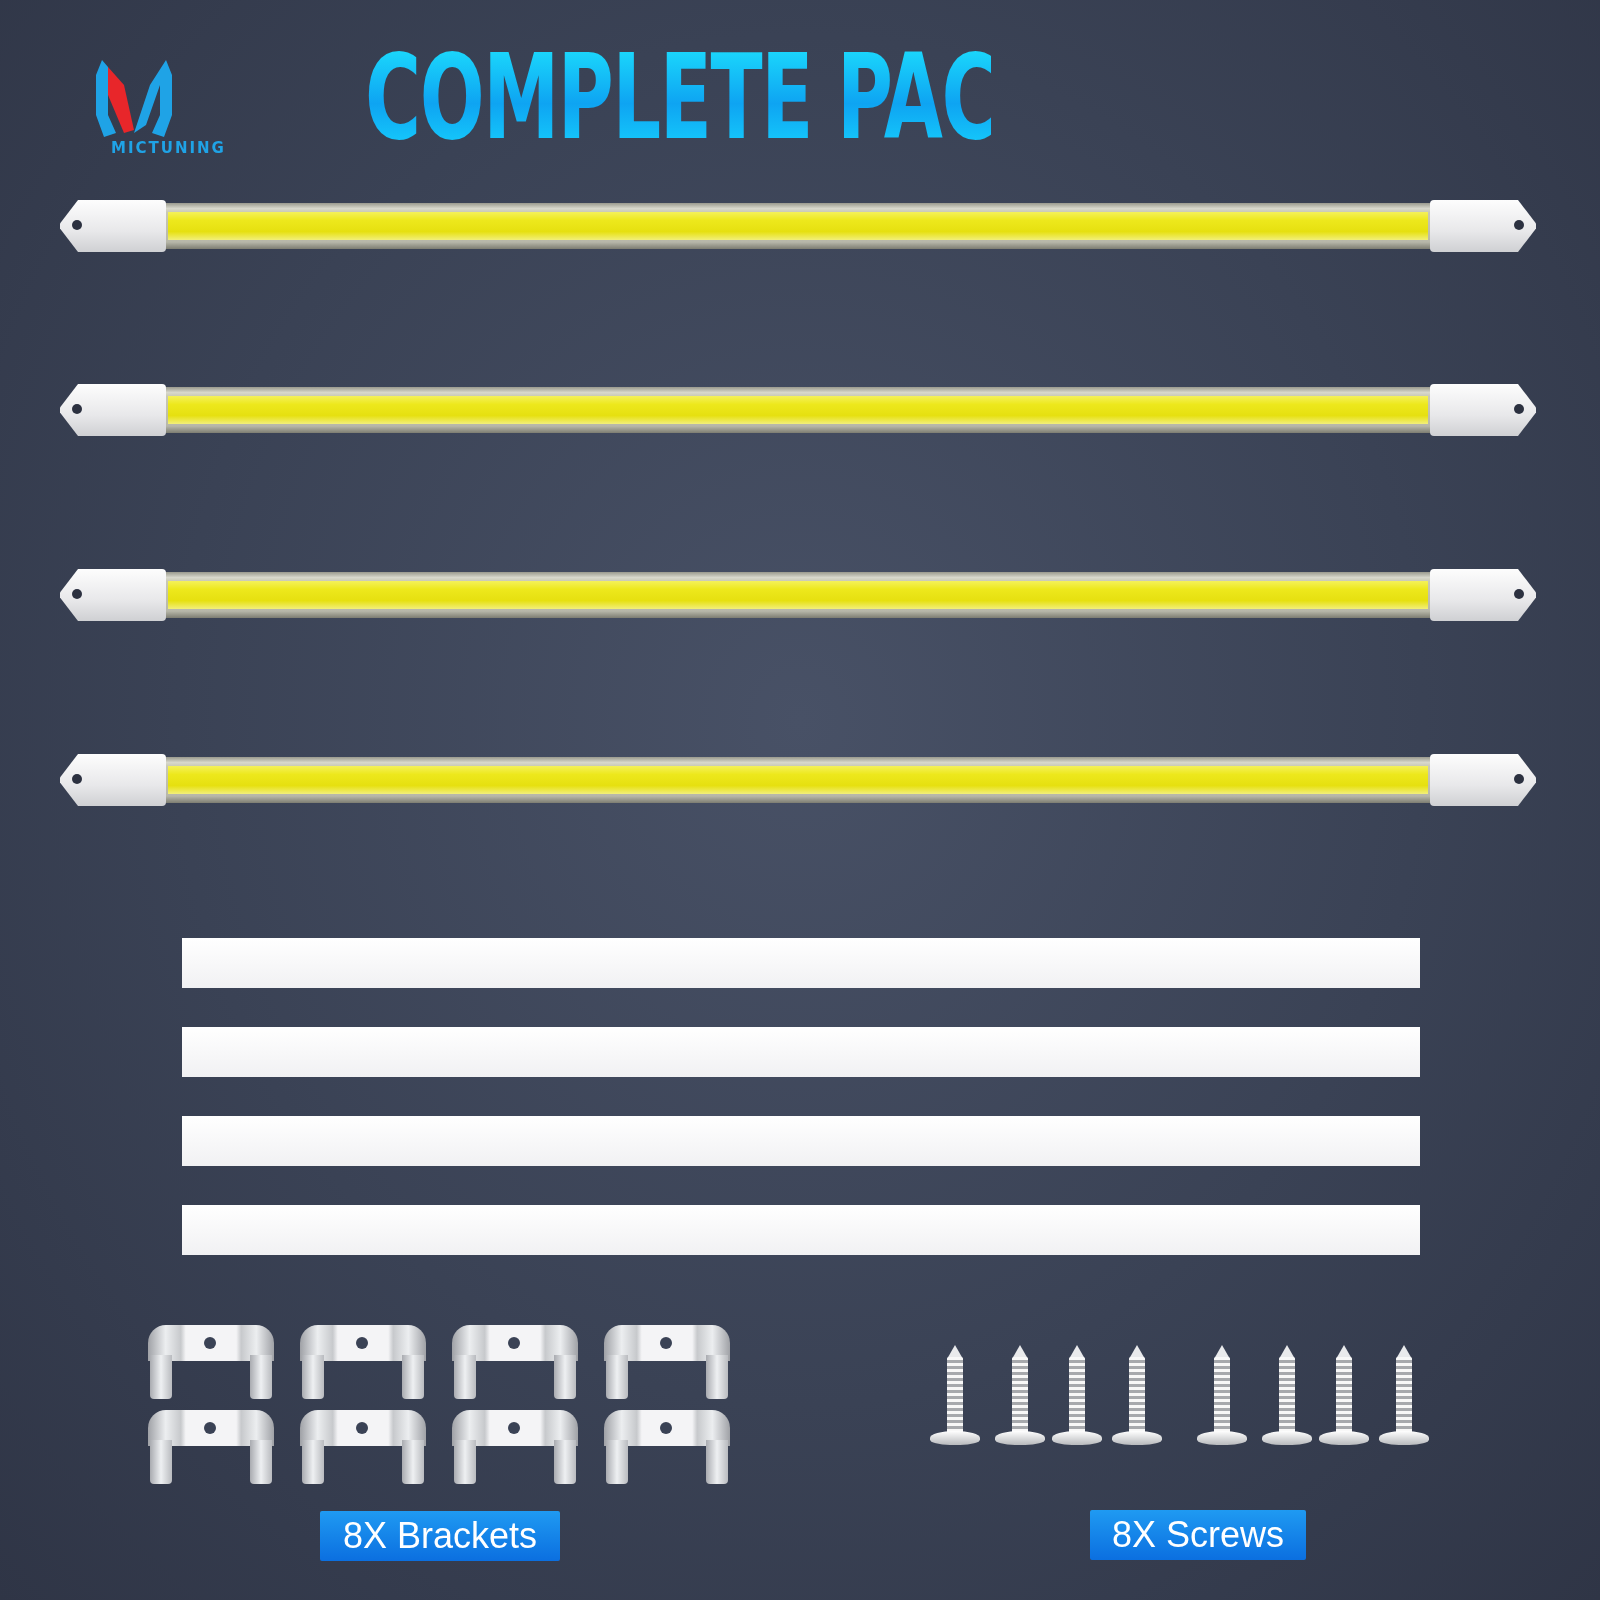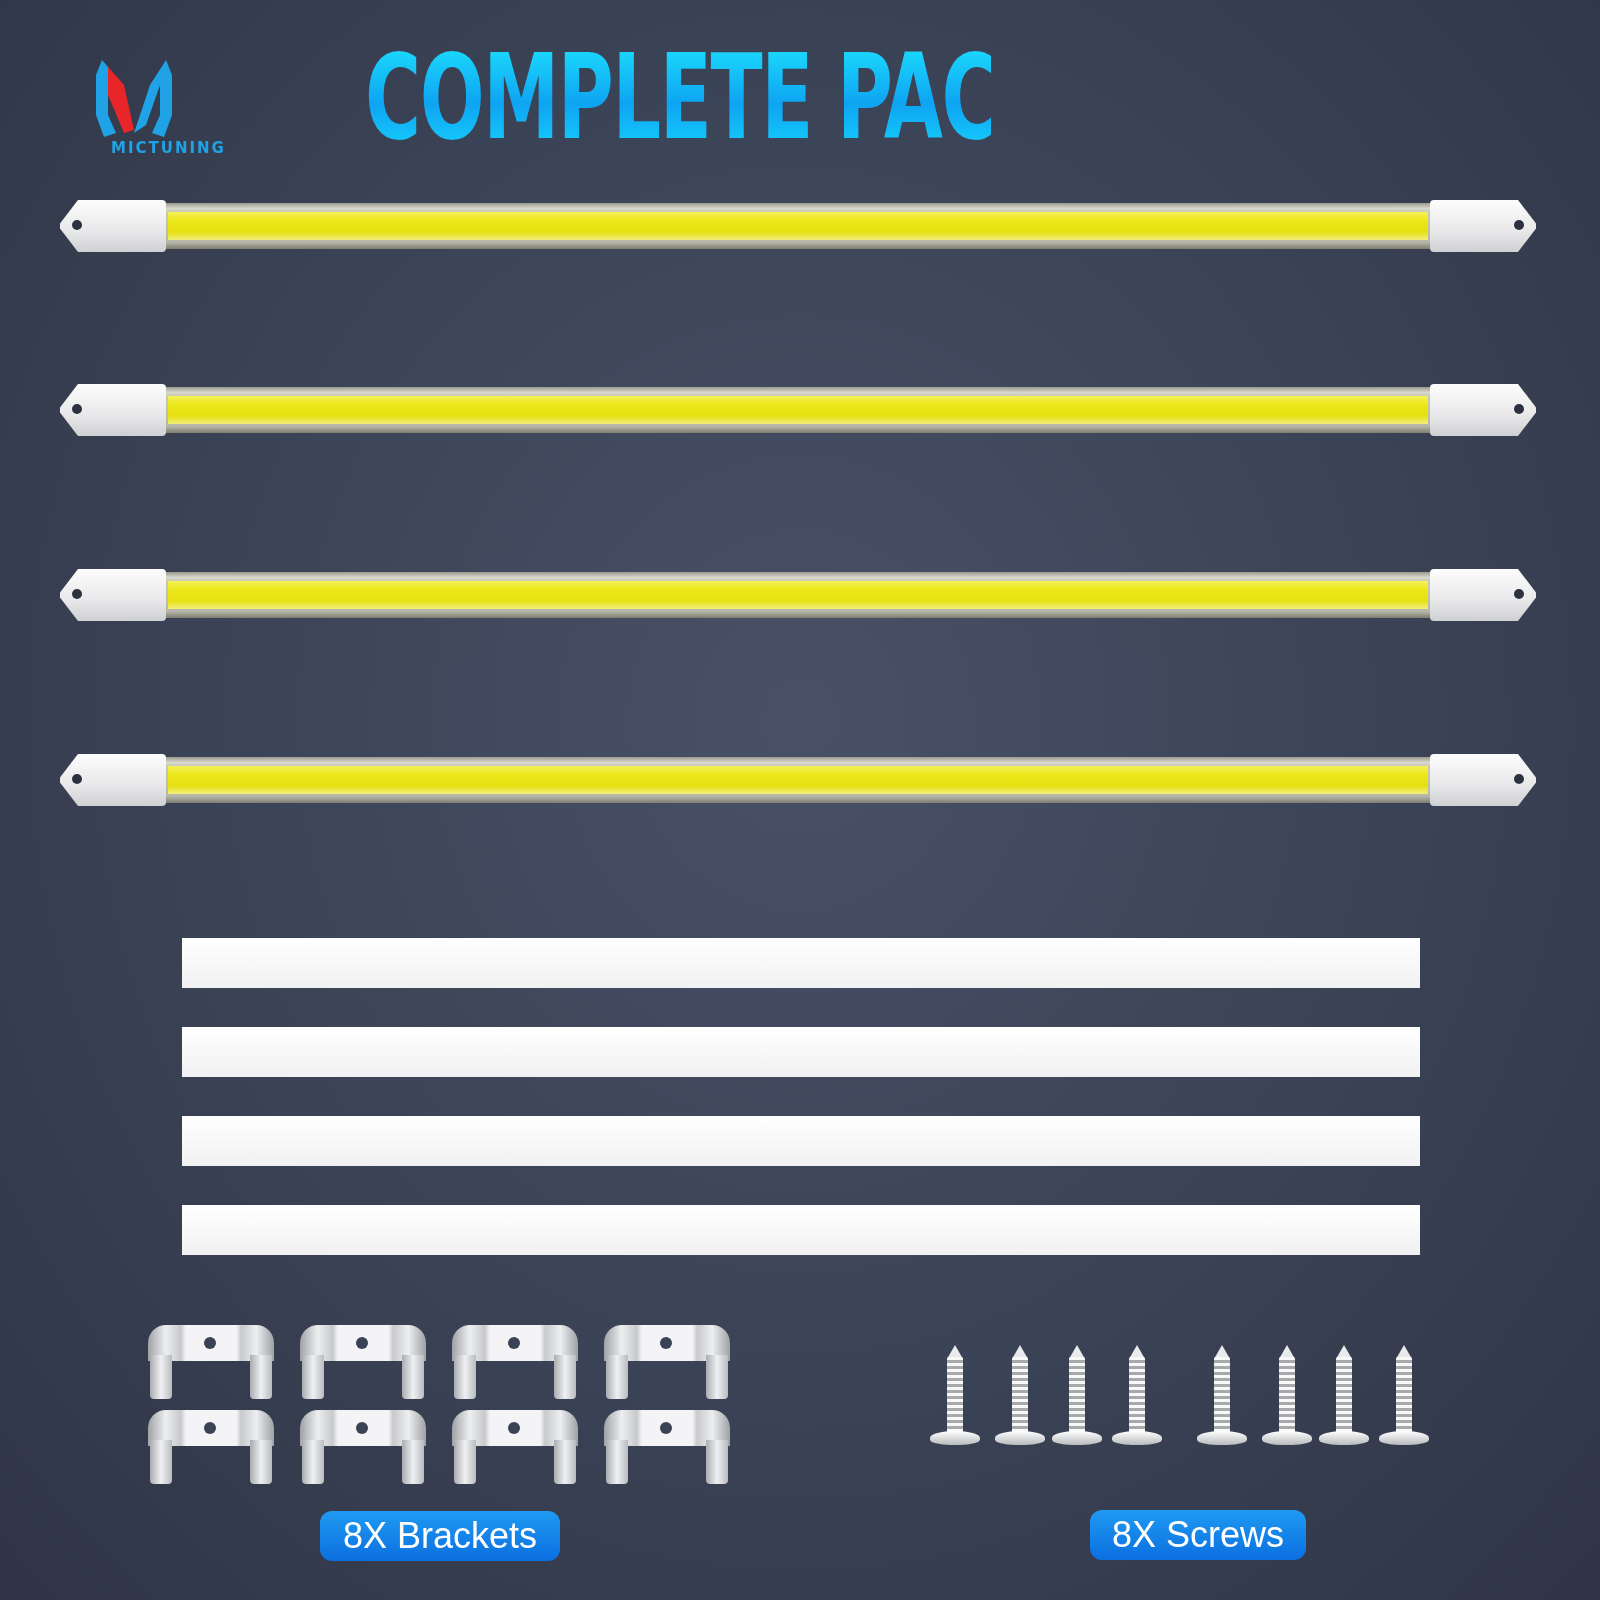--- a/index.html
+++ b/index.html
@@ -32,21 +32,21 @@
     background:linear-gradient(90deg,#a9abb0,#eef0f2 50%,#b9bbbf); border-radius:0 0 4px 4px; }
   .bracket .legl { left:2px; } .bracket .legr { right:2px; }
   .bracket .hole { position:absolute; left:56px; top:12px; width:12px; height:12px; border-radius:50%; background:#3a4255; }
   .screws { position:absolute; left:930px; top:1345px; width:520px; height:100px; }
   .screw { position:absolute; width:50px; height:100px; }
   .screw .shaft { position:absolute; left:17px; top:12px; width:16px; height:78px;
     background:repeating-linear-gradient(180deg,#f8f8f8 0 3px,#a7a9ad 3px 6px); border-radius:2px; }
   .screw .tip { position:absolute; left:17px; top:0; width:0; height:0; border-left:8px solid transparent; border-right:8px solid transparent; border-bottom:14px solid #e9eaec; }
   .screw .head { position:absolute; left:0; top:86px; width:50px; height:14px; border-radius:50% 50% 40% 40%;
     background:linear-gradient(180deg,#ffffff,#b8babd); }
-  .badge { position:absolute; height:50px; border-radius:12px; color:#fff; font-size:36px; line-height:50px; text-align:center;
+  .badge { position:absolute; height:50px; border-radius:2px; color:#fff; font-size:36px; line-height:50px; text-align:center;
     background:linear-gradient(180deg,#1f9af2 0%,#0b6fe0 100%); font-family:"Liberation Sans", sans-serif; }
 </style>
 </head>
 <body>
 
 <div class="logo">
   <svg width="80" height="90" viewBox="0 0 80 90">
     <polygon points="8,5 14,12 14,60 22,78 10,82 2,60 2,20" fill="#1fa3e6"></polygon>
     <polygon points="14,12 30,30 40,75 30,78 14,40" fill="#e8262a"></polygon>
     <polygon points="72,5 78,20 78,60 70,82 58,78 66,60 66,30 52,70 40,78 56,30" fill="#1fa3e6"></polygon>

